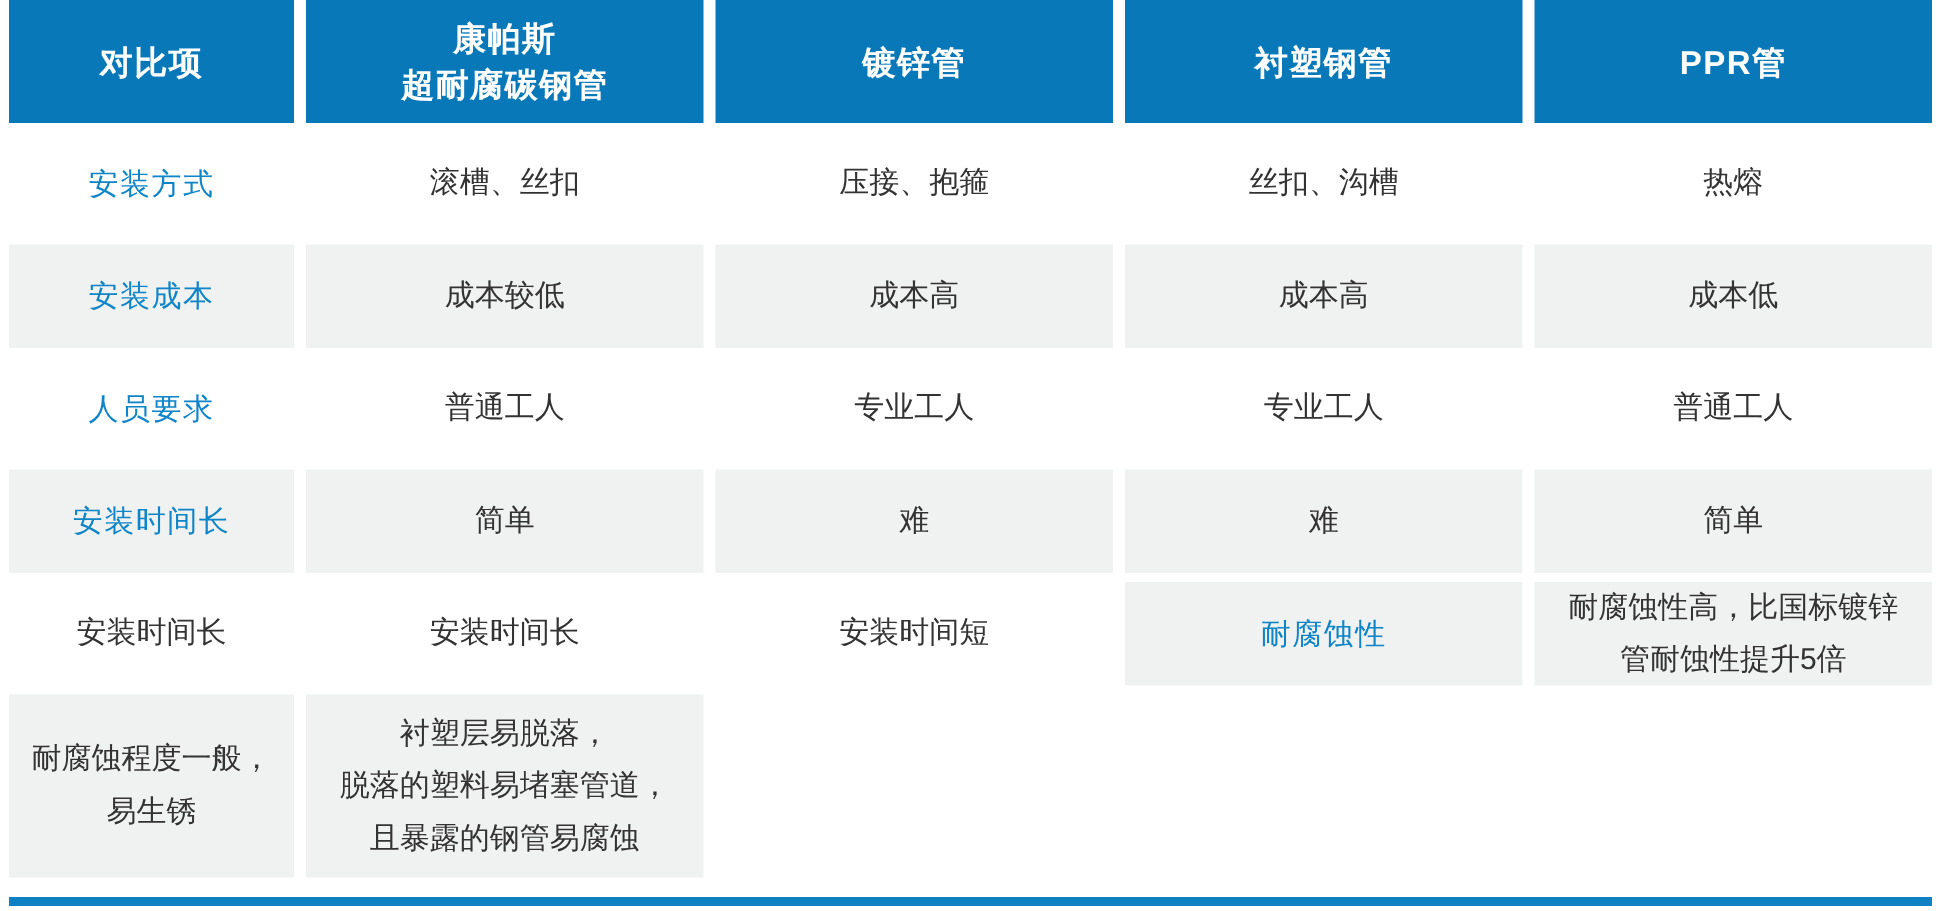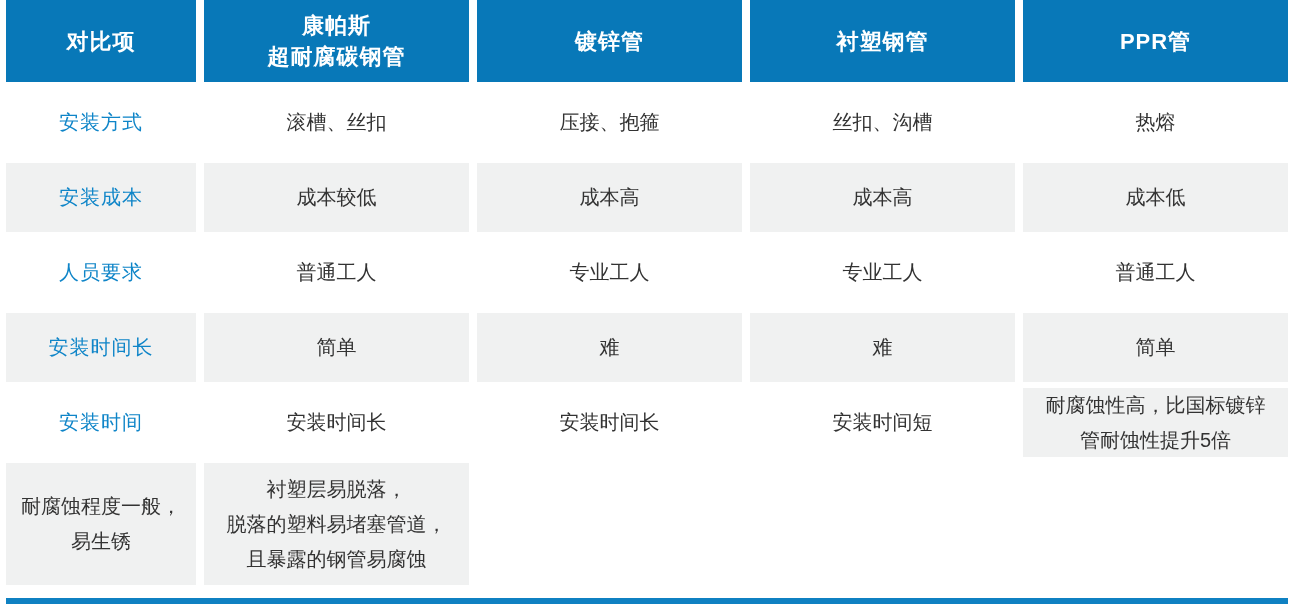--- a/index.html
+++ b/index.html
@@ -86,25 +86,25 @@
   <div class="cell dat">专业工人</div>
   <div class="cell dat">专业工人</div>
   <div class="cell dat">普通工人</div>
 
   <div class="cell lbl alt">安装时间长</div>
   <div class="cell dat alt">简单</div>
   <div class="cell dat alt">难</div>
   <div class="cell dat alt">难</div>
   <div class="cell dat alt">简单</div>
 
-  <div class="cell lbl">安装时间</div>
   <div class="cell dat">安装时间长</div>
   <div class="cell dat">安装时间长</div>
   <div class="cell dat">安装时间短</div>
 
+  <div class="cell lbl alt">耐腐蚀性</div>
   <div class="cell dat alt">耐腐蚀性高，比国标镀锌
 管耐蚀性提升5倍</div>
   <div class="cell dat alt">耐腐蚀程度一般，
 易生锈</div>
   <div class="cell dat alt">衬塑层易脱落，
 脱落的塑料易堵塞管道，
 且暴露的钢管易腐蚀</div>
 
 </div>
 

